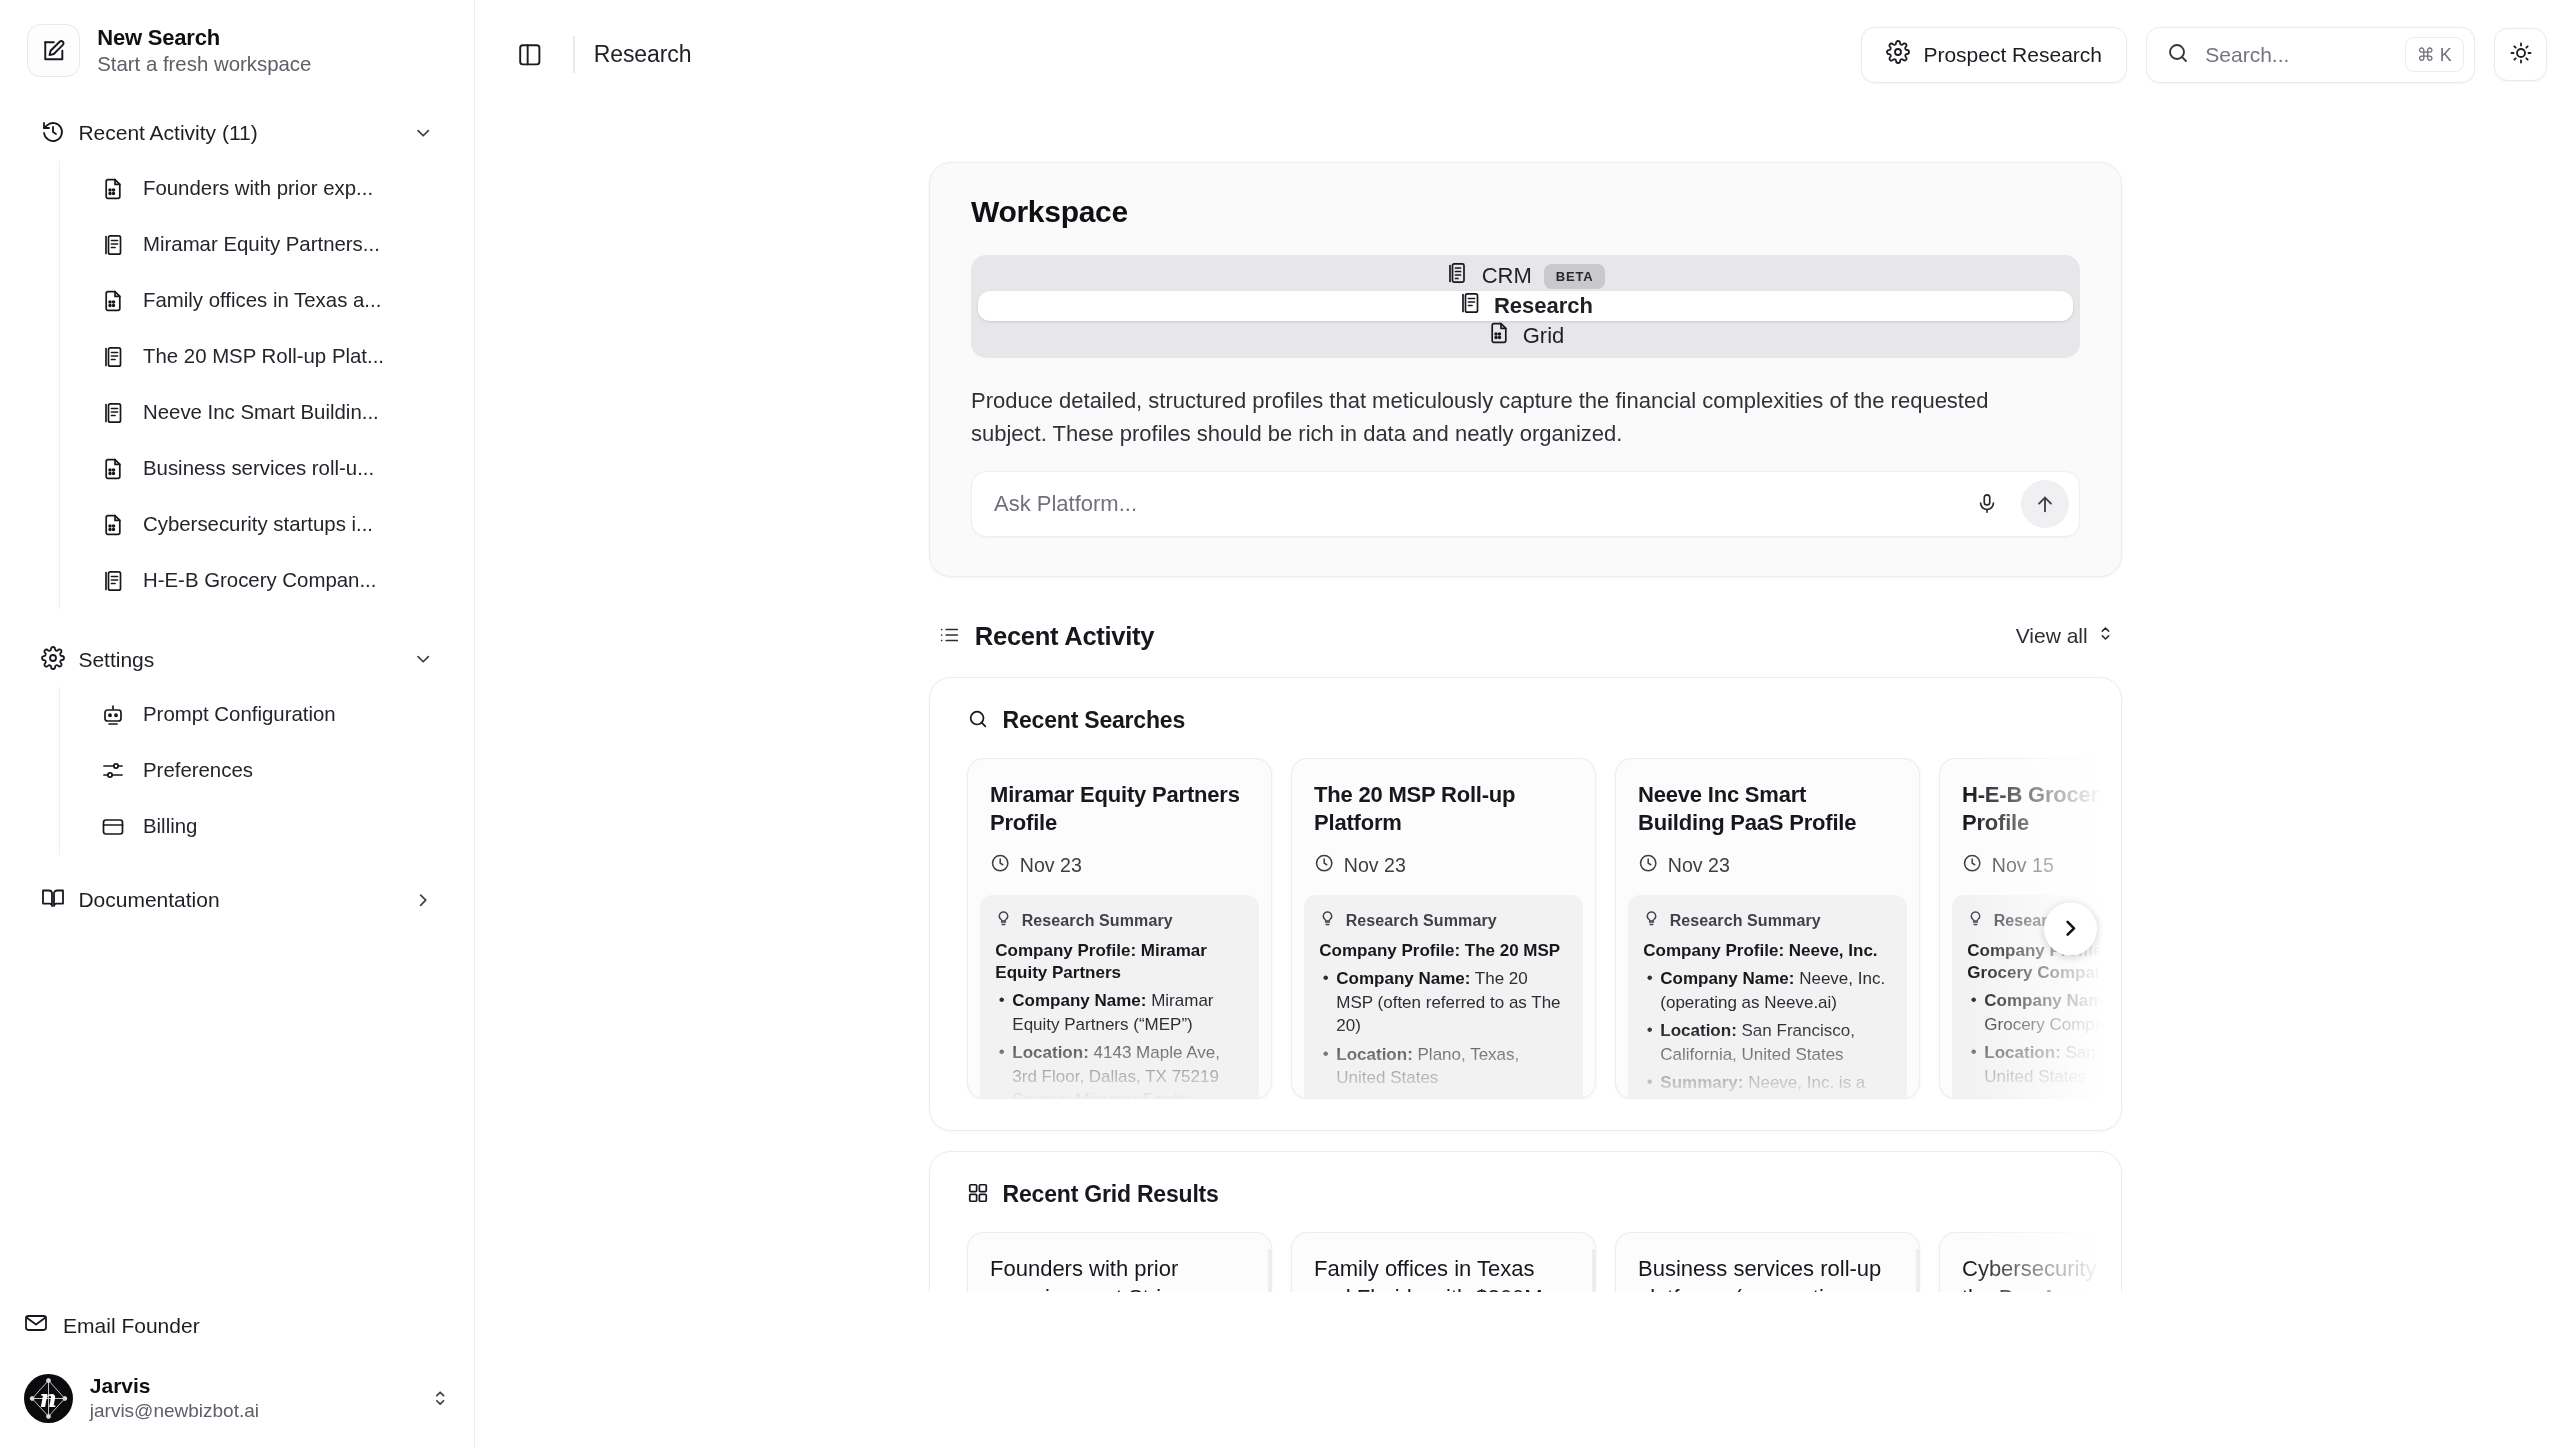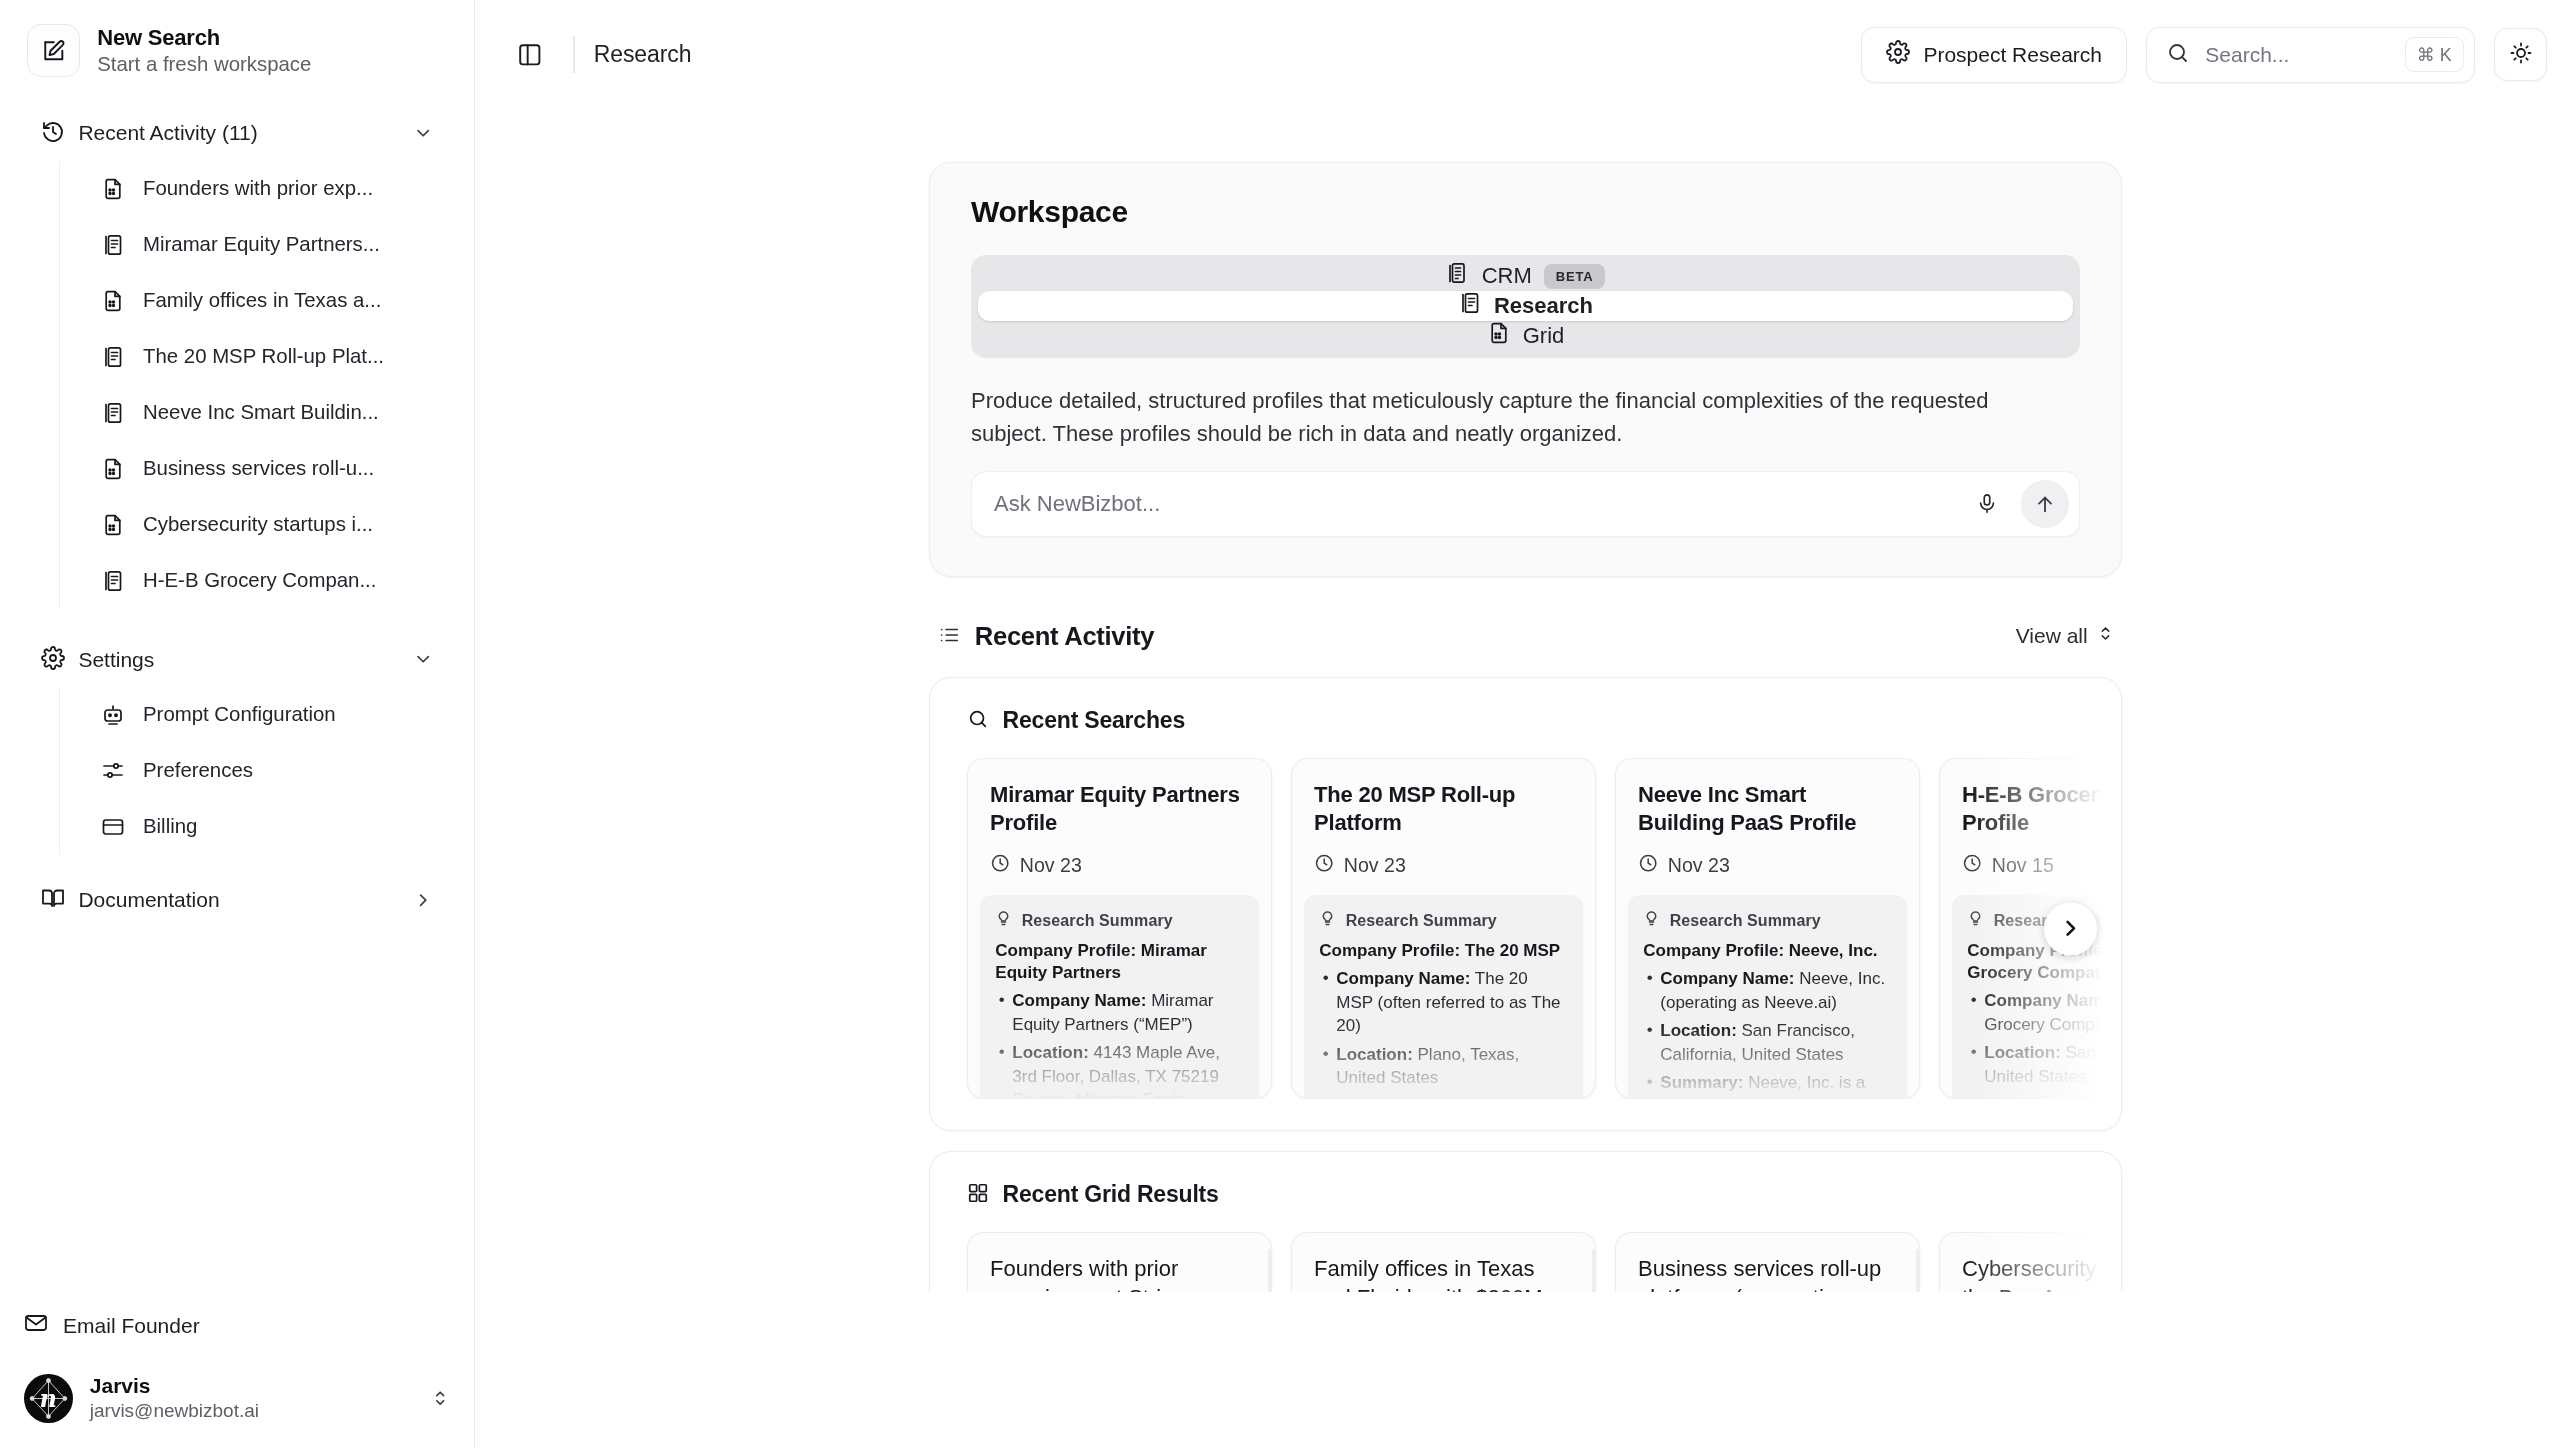--- a/index.html
+++ b/index.html
@@ -563,21 +563,21 @@
                     <circle cx="9" cy="13" r=".9" fill="#16181d"></circle>
                     <circle cx="12.5" cy="13" r=".9" fill="#16181d"></circle>
                     <circle cx="9" cy="16.5" r=".9" fill="#16181d"></circle>
                     <circle cx="12.5" cy="16.5" r=".9" fill="#16181d"></circle>
                   </svg></span>
                 <span>Grid</span>
               </div>
             </div>
           <p class="ws-desc">Produce detailed, structured profiles that meticulously capture the financial complexities of the requested subject. These profiles should be rich in data and neatly organized.</p>
           <div class="ask-row">
-            <span class="ph">Ask NewBizbot...</span>
+            <span class="ph">Ask Platform...</span>
             <span class="mic-btn">
               <svg width="22" height="22" viewBox="0 0 24 24" fill="none" stroke="#26282d" stroke-width="1.8" stroke-linecap="round" stroke-linejoin="round">
                 <rect x="9" y="2" width="6" height="11" rx="3"></rect>
                   <path d="M5 11a7 7 0 0 0 14 0"></path>
                   <path d="M12 18v3"></path>
               </svg>
             </span>
             <span class="send-btn">
               <svg width="22" height="22" viewBox="0 0 24 24" fill="none" stroke="#3a3d44" stroke-width="2" stroke-linecap="round" stroke-linejoin="round">
                   <path d="M12 20V5"></path>

